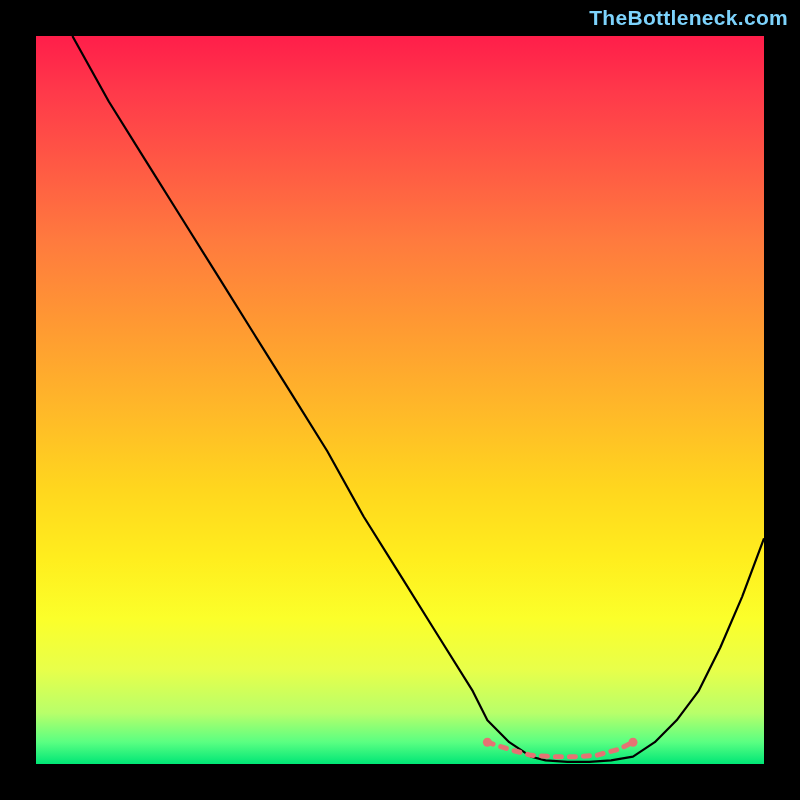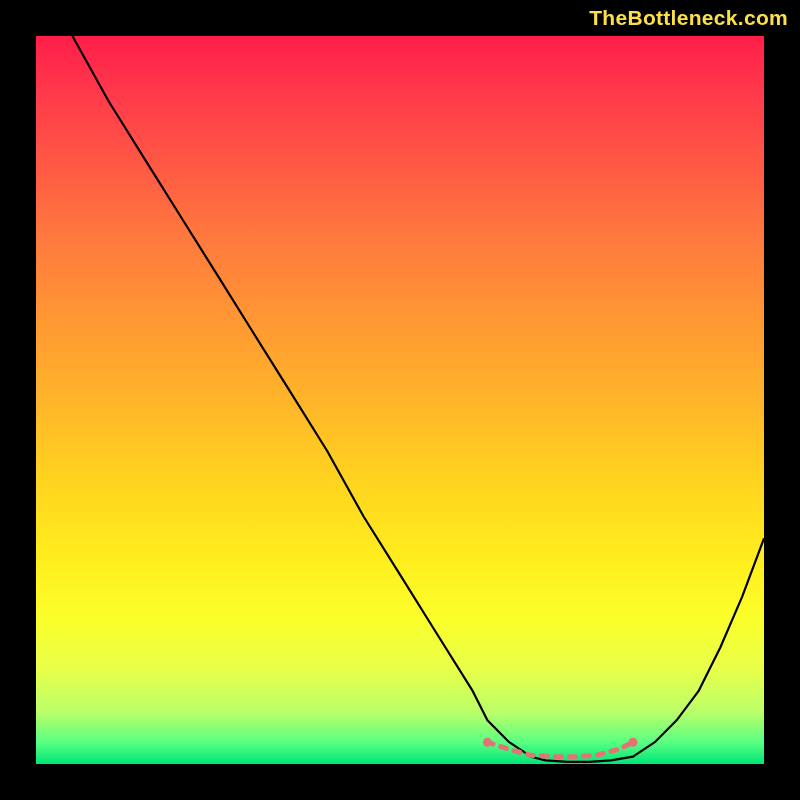--- a/index.html
+++ b/index.html
@@ -7,21 +7,21 @@
   .container {
     width: 800px;
     height: 800px;
     background: #000;
     position: relative;
   }
   .watermark {
     position: absolute;
     top: 6px;
     right: 12px;
-    color: #fde047;
+    color: #7dd3fc;
     font: 600 21px Arial, sans-serif;
     letter-spacing: 0.3px;
     z-index: 3;
   }
   .plot-area {
     position: absolute;
     left: 36px;
     top: 36px;
     width: 728px;
     height: 728px;

